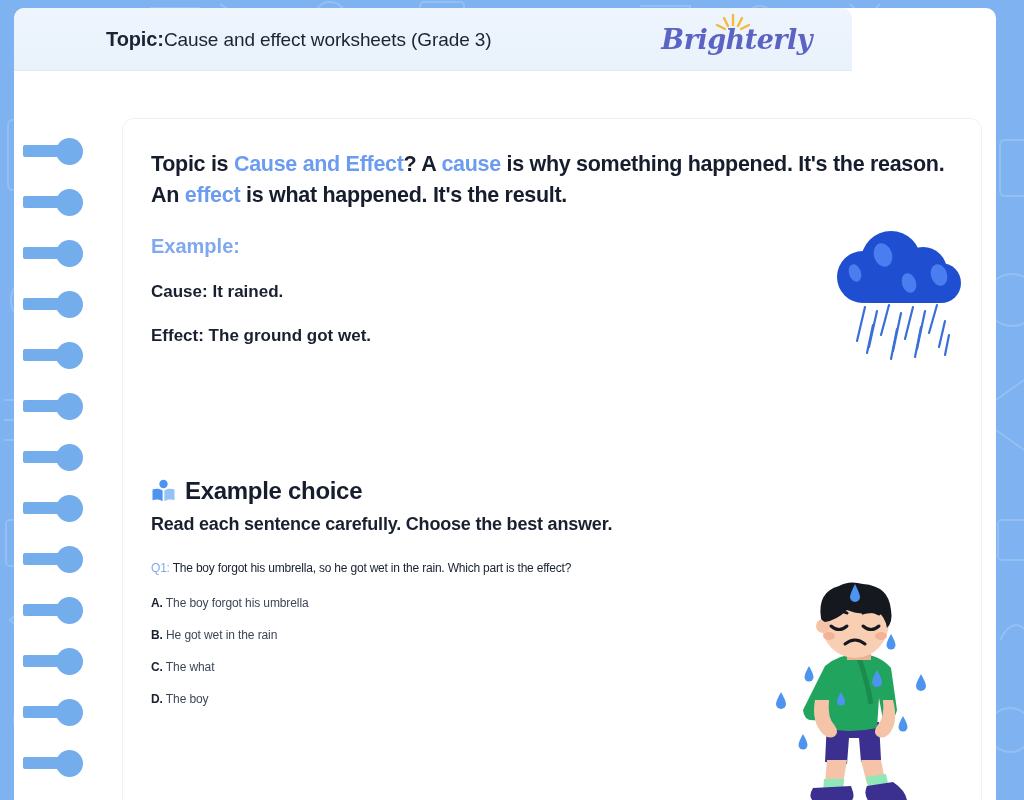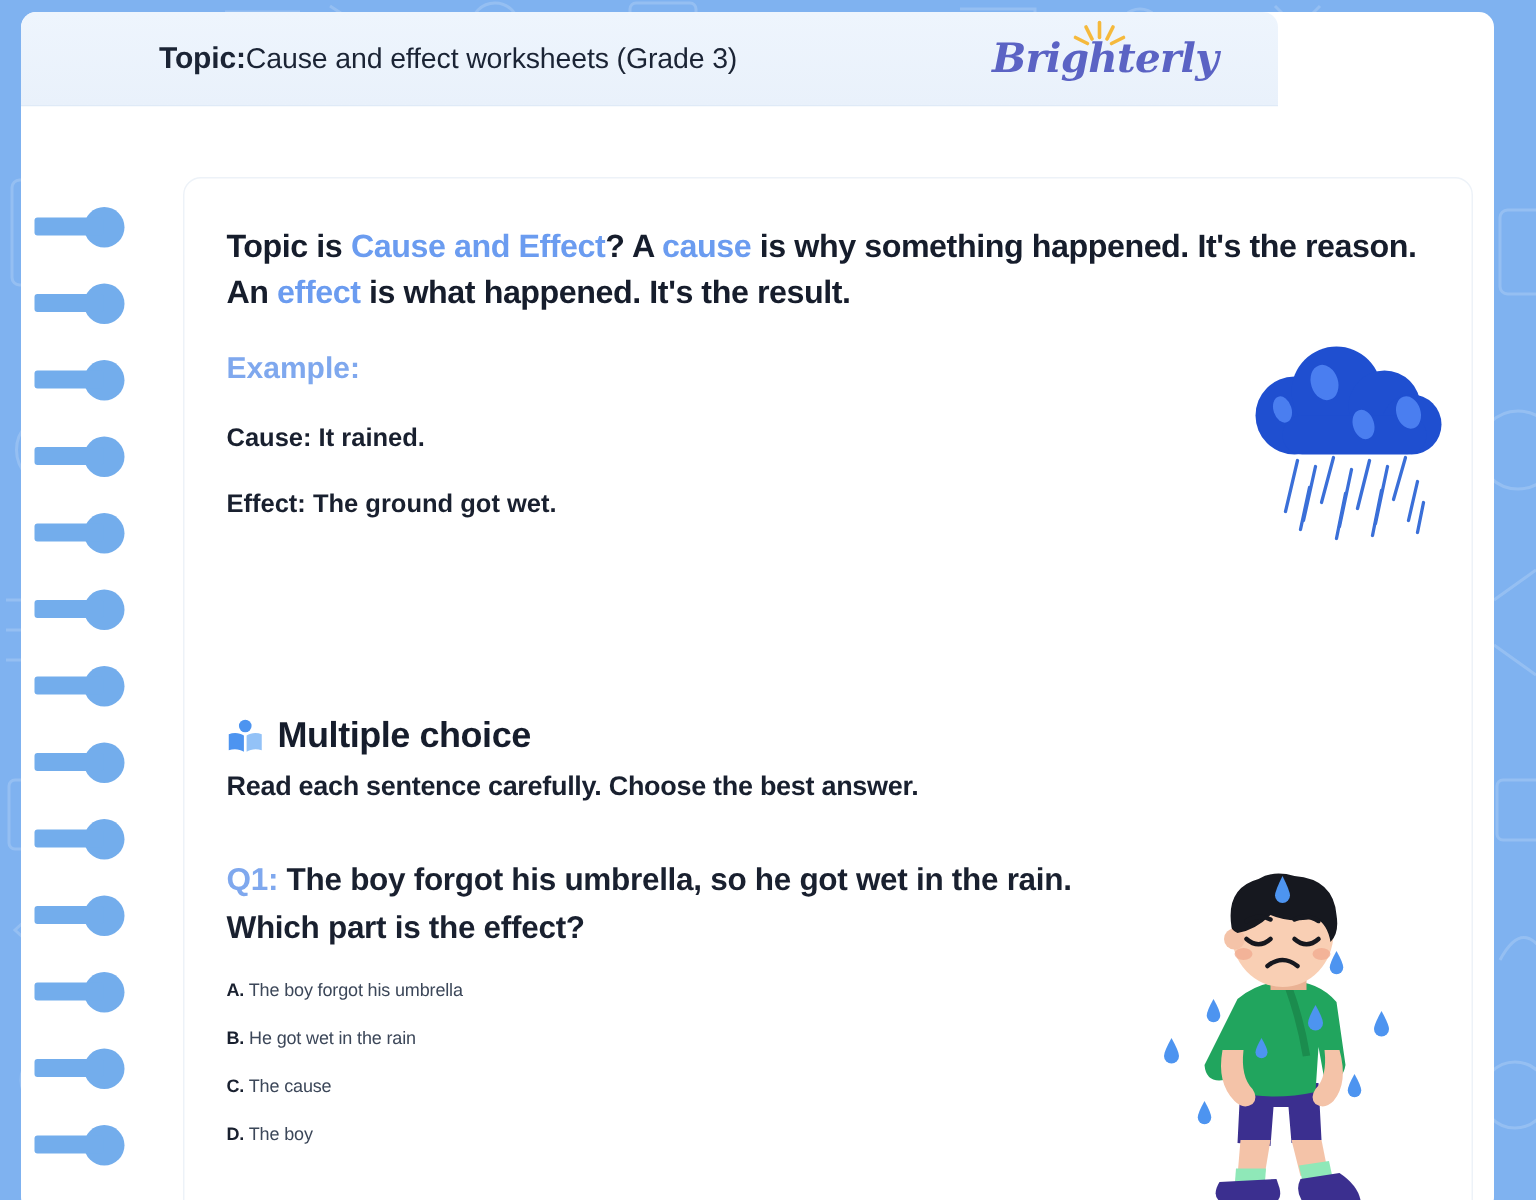--- a/index.html
+++ b/index.html
@@ -170,24 +170,24 @@
   }
   .instructions {
     margin-top: 9px;
     font-size: 18px;
     font-weight: bold;
     color: #19202f;
     letter-spacing: -0.2px;
   }
 
   .question {
-    margin-top: 36px;
+    margin-top: 24px;
     width: 590px;
-    font-size: 21px;
-    font-weight: bold;
+    font-size: 12px;
+    font-weight: normal;
     color: #19202f;
     line-height: 1.5;
     letter-spacing: -0.2px;
   }
   .qnum { color: #7fa8ee; }
 
   .options { margin-top: 19px; }
   .option {
     margin-bottom: 18px;
     font-size: 12px;
@@ -315,42 +315,42 @@
     </div>
 
     <div class="section">
 
       <div class="section-head">
         <svg width="25" height="25" viewBox="0 0 25 25">
           <circle cx="12.5" cy="5" r="4.2" fill="#4d94f0"></circle>
           <path d="M1.5 10.5 C5 9.2 9 9.6 11.6 11.4 L11.6 22.2 C9 20.4 5 20 1.5 21.2 Z" fill="#4d94f0"></path>
           <path d="M23.5 10.5 C20 9.2 16 9.6 13.4 11.4 L13.4 22.2 C16 20.4 20 20 23.5 21.2 Z" fill="#93c2f7"></path>
         </svg>
-        <span class="section-title">Multiple choice</span>
+        <span class="section-title">Example choice</span>
       </div>
 
       <div class="instructions">Read each sentence carefully. Choose the best answer.</div>
 
       <div class="question">
         <span class="qnum">Q1:</span>
         <span>The boy forgot his umbrella, so he got wet in the rain. Which part is the effect?</span>
       </div>
 
       <div class="options">
         <div class="option">
           <span class="option-letter">A.</span>
           <span>The boy forgot his umbrella</span>
         </div>
         <div class="option">
           <span class="option-letter">B.</span>
           <span>He got wet in the rain</span>
         </div>
         <div class="option">
           <span class="option-letter">C.</span>
-          <span>The cause</span>
+          <span>The what</span>
         </div>
         <div class="option">
           <span class="option-letter">D.</span>
           <span>The boy</span>
         </div>
       </div>
     </div>
 
     <div class="boy-wrap">
       <svg width="190" height="245" viewBox="0 0 190 245">

